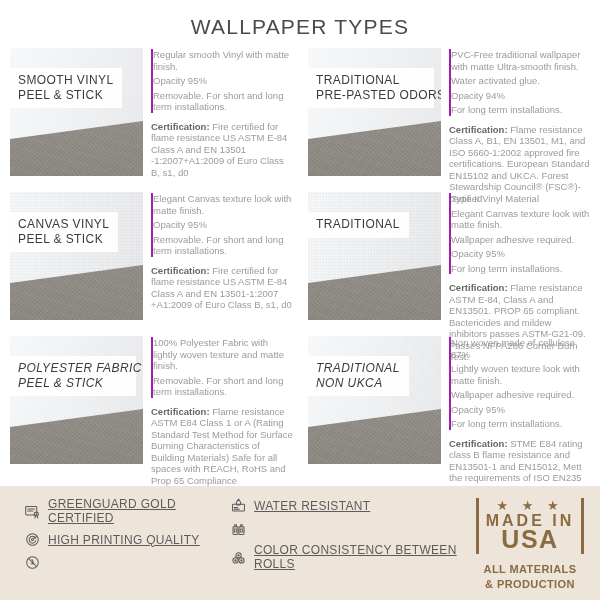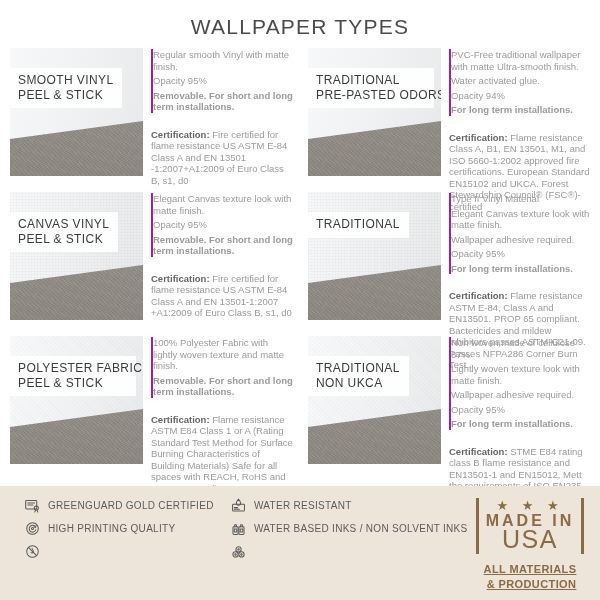--- a/index.html
+++ b/index.html
@@ -44,20 +44,21 @@
   .photo.tex-canvas {
     background:
       repeating-linear-gradient(0deg, rgba(0,0,0,0.025) 0 1px, transparent 1px 3px),
       repeating-linear-gradient(90deg, rgba(0,0,0,0.02) 0 1px, transparent 1px 3px),
       linear-gradient(105deg, #f7f8fa 0%, #eef0f2 55%, #e6e8ea 100%);
   }
   .photo.tex-woven {
     background:
       repeating-linear-gradient(45deg, rgba(0,0,0,0.02) 0 1px, transparent 1px 3px),
       linear-gradient(105deg, #f8f9fb 0%, #eff1f3 55%, #e7e9eb 100%);
+    font-style: italic;
   }
   .concrete {
     position: absolute; left: 0; right: 0; bottom: 0; top: 0;
     background:
       repeating-linear-gradient(47deg, rgba(255,255,255,0.07) 0 1px, transparent 1px 3px),
       repeating-linear-gradient(-33deg, rgba(0,0,0,0.07) 0 1px, transparent 1px 2px),
       linear-gradient(180deg, #9b978f 0%, #8e8a83 100%);
     clip-path: polygon(0 71%, 100% 57%, 100% 100%, 0 100%);
   }
   .label-band {
@@ -71,56 +72,56 @@
     line-height: 14.5px;
     letter-spacing: 0.4px;
     margin-top: 11px;
   }
   .label-band span { display: block; white-space: nowrap; }
 
   
   .info { flex: 1; padding-top: 1px; font-size: 9.5px; line-height: 11.5px; color: #9b9b9b; }
   .features { border-left: 2px solid #a21caf; }
   .features p { margin: 0 0 3px; }
-  .features p:last-child { margin-bottom: 0; font-weight: bold; }
-  .cert { margin: 16px 0 0; }
+  .features p:last-child { margin-bottom: 0; }
+  .cert { margin: 8px 0 0; }
   .cert b { color: #666666; font-weight: bold; }
 
   
   .footer {
     flex: 1;
     margin-top: 22px;
     background: #eee5da;
     display: flex;
     align-items: flex-start;
     padding: 11px 10px 0 24px;
   }
   .feat-col { list-style: none; margin: 0; padding: 0; }
   .feat-col.col-left { width: 206px; }
   .feat-col.col-mid { width: 240px; }
   .feat-col li { display: flex; align-items: center; gap: 7px; margin-bottom: 6px; }
   .feat-col li span.txt {
-    font-size: 10px; color: #5c5c5c; letter-spacing: 0.3px;
+    font-size: 12px; color: #5c5c5c; letter-spacing: 0.3px; text-decoration: underline;
   }
   .badge-icon { flex: none; width: 17px; height: 17px; }
   .badge-icon svg { display: block; width: 17px; height: 17px; stroke: #5a5a5a; fill: none; stroke-width: 1.2; stroke-linecap: round; stroke-linejoin: round; }
 
   
   .usa-box { flex: 1; display: flex; flex-direction: column; align-items: center; padding-top: 1px; }
   .stamp {
     color: #8a6b42;
     border-left: 3px solid #8a6b42;
     border-right: 3px solid #8a6b42;
     padding: 1px 7px 2px;
     text-align: center;
   }
   .stamp .stars { font-size: 13px; letter-spacing: 5px; line-height: 14px; white-space: nowrap; }
   .stamp .made-in { font-size: 16px; font-weight: bold; letter-spacing: 3px; line-height: 13px; margin-top: 1px; white-space: nowrap; }
-  .stamp .usa-word { font-size: 25px; font-weight: normal; letter-spacing: 1.5px; line-height: 25px; }
-  .usa-sub { margin-top: 8px; text-align: right; color: #8a6b42; font-size: 11px; font-weight: bold; letter-spacing: 0.4px; line-height: 15px; text-decoration: underline; }
+  .stamp .usa-word { font-size: 25px; font-weight: bold; letter-spacing: 1.5px; line-height: 25px; }
+  .usa-sub { margin-top: 8px; text-align: center; color: #8a6b42; font-size: 11px; font-weight: bold; letter-spacing: 0.4px; line-height: 15px; }
   .usa-sub span { display: block; }
 </style>
 </head>
 <body>
 
 <div class="page">
 
   <h1 class="title">WALLPAPER TYPES</h1>
 
   <div class="grid">
@@ -288,33 +289,33 @@
       <li>
         <span class="badge-icon">
           <svg viewBox="0 0 20 20">
               <rect x="3.5" y="8" width="6" height="9" rx="1"></rect>
               <rect x="10.5" y="8" width="6" height="9" rx="1"></rect>
               <path d="M5.5 8V5.5h2V8M12.5 8V5.5h2V8"></path>
               <rect x="5" y="10.5" width="3" height="3.5"></rect>
               <rect x="12" y="10.5" width="3" height="3.5"></rect>
             </svg>
         </span>
-        <span class="txt">WATER BASED INKS / NON SOLVENT INKS</span>
       </li>
       <li>
         <span class="badge-icon">
           <svg viewBox="0 0 20 20">
               <circle cx="10" cy="7.5" r="3.1"></circle>
               <circle cx="6.5" cy="13.5" r="3.1"></circle>
               <circle cx="13.5" cy="13.5" r="3.1"></circle>
               <circle cx="10" cy="7.5" r="0.8"></circle>
               <circle cx="6.5" cy="13.5" r="0.8"></circle>
               <circle cx="13.5" cy="13.5" r="0.8"></circle>
             </svg>
         </span>
+        <span class="txt">COLOR CONSISTENCY BETWEEN ROLLS</span>
       </li>
     </ul>
 
     <div class="usa-box">
       <div class="stamp">
         <div class="stars">★ ★ ★</div>
         <div class="made-in">MADE IN</div>
         <div class="usa-word">USA</div>
       </div>
       <div class="usa-sub">

